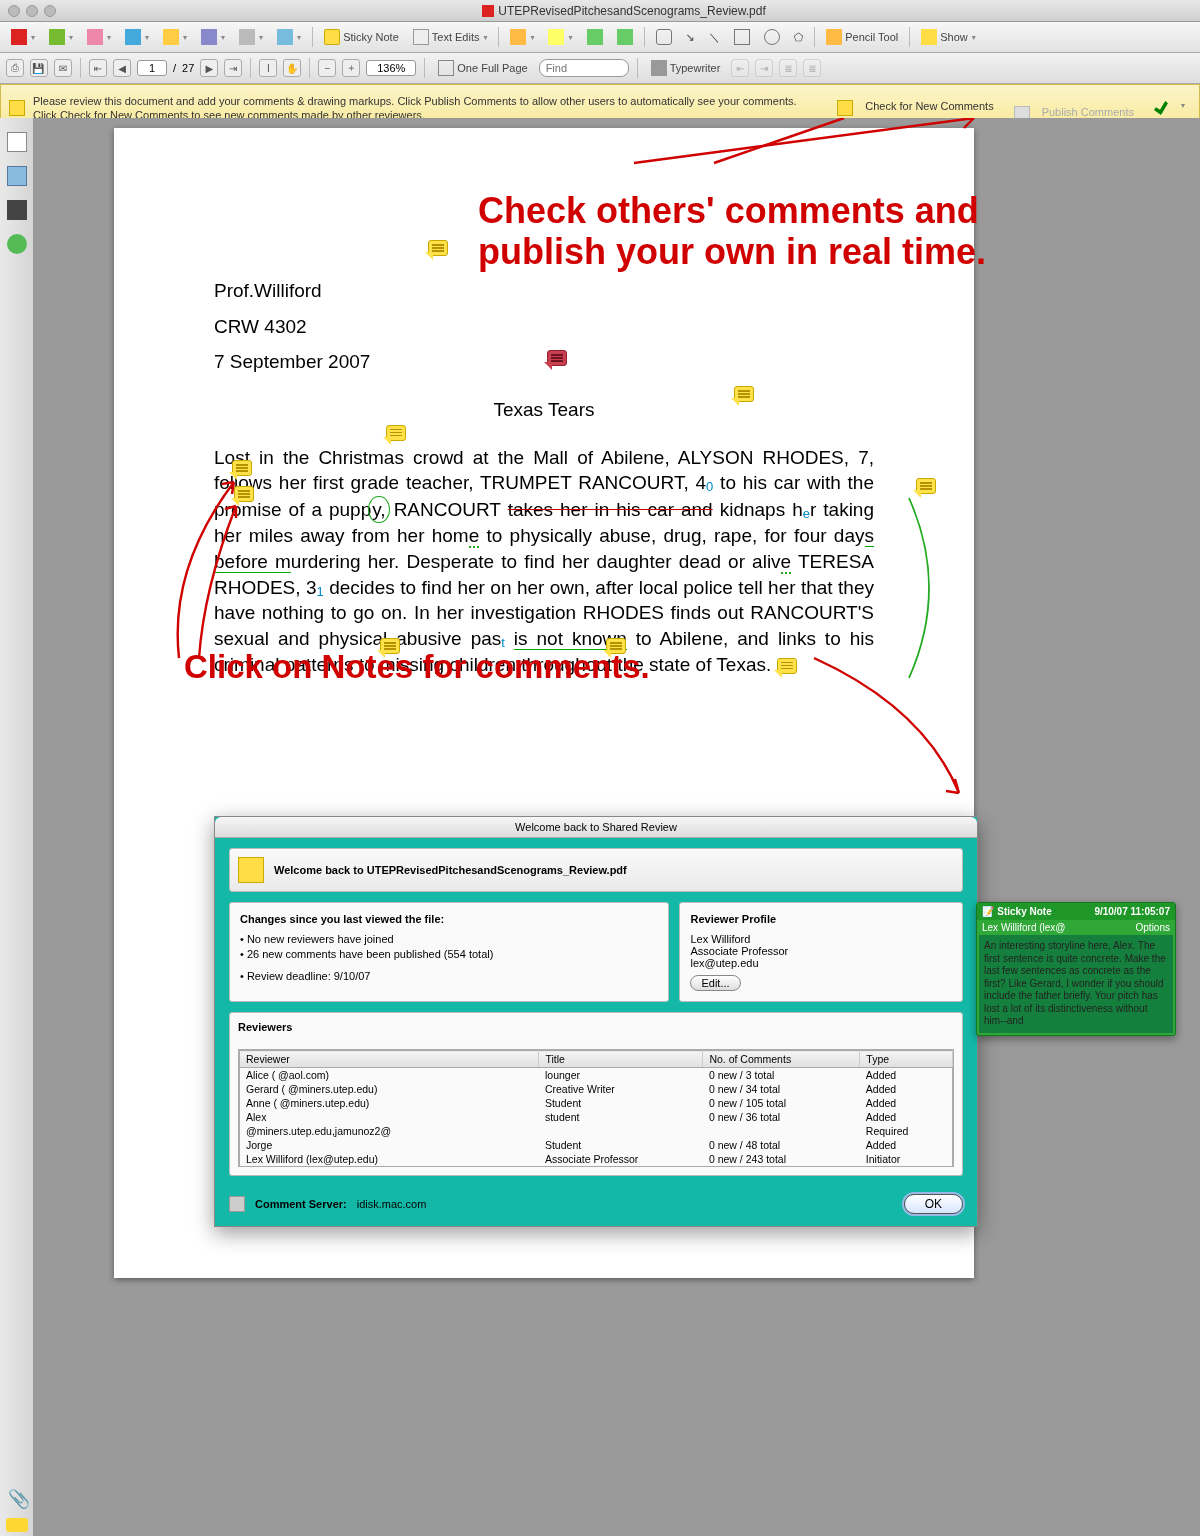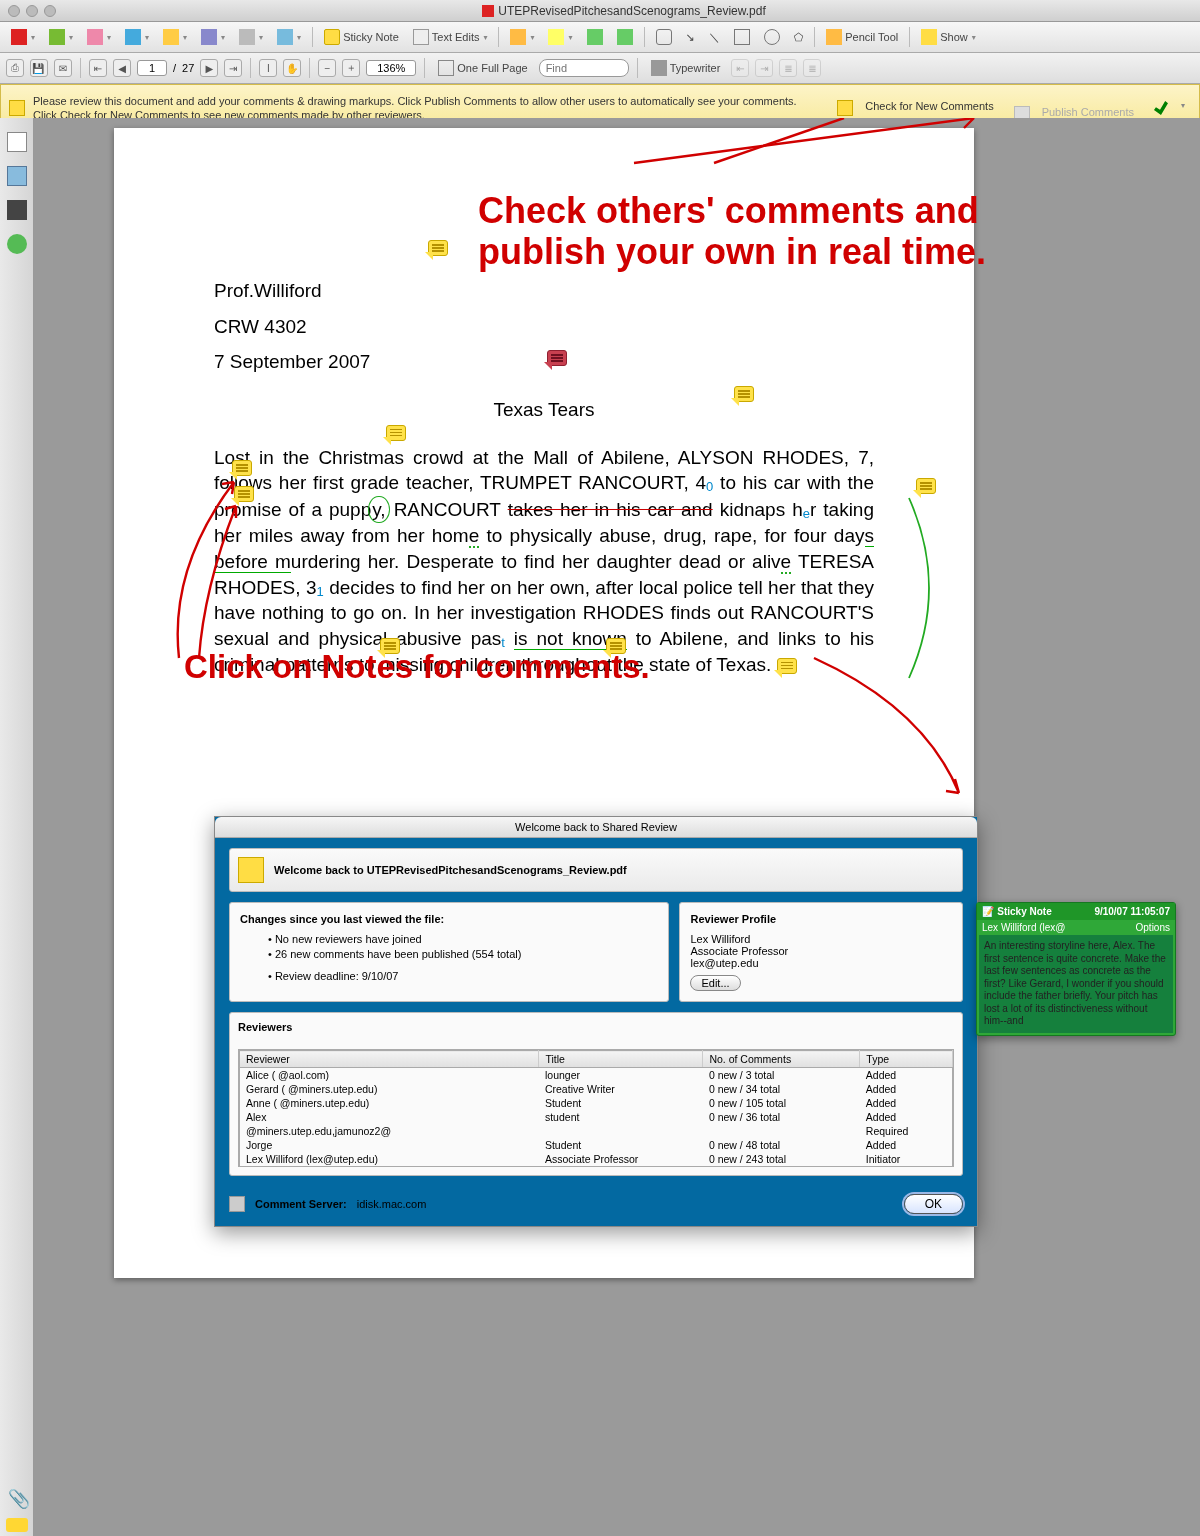--- a/index.html
+++ b/index.html
@@ -40,28 +40,28 @@
 .sticky { position:absolute; width:20px; height:16px; background:#ffe24a; border:1.5px solid #c9a800; border-radius:3px; cursor:pointer; }
 .sticky::before { content:""; position:absolute; left:3px; top:3px; right:3px; height:1.5px; background:#b59200; box-shadow:0 3px 0 #b59200, 0 6px 0 #b59200;}
 .sticky::after { content:""; position:absolute; left:-4px; bottom:-5px; width:0;height:0;border:4px solid transparent; border-top-color:#ffe24a; border-right-color:#ffe24a; }
 .sticky.red { background:#c84050; border-color:#902030;}
 .sticky.red::before{ background:#701020; box-shadow:0 3px 0 #701020,0 6px 0 #701020;}
 .sticky.red::after{ border-top-color:#c84050;border-right-color:#c84050;}
 
 .anno-text { position:absolute; font-family:Arial,sans-serif; font-weight:900; color:#d00000; line-height:1.15; }
 .anno-arrow { position:absolute; pointer-events:none; }
 
-.dialog { position:absolute; left:180px; top:698px; width:764px; background:#0369a1; border:1px solid #888; border-radius:0; box-shadow:0 6px 20px rgba(0,0,0,.4); font-size:11px;}
+.dialog { position:absolute; left:180px; top:698px; width:764px; background:#14b8a6; border:1px solid #888; border-radius:0; box-shadow:0 6px 20px rgba(0,0,0,.4); font-size:11px;}
 .dialog-title { text-align:center; padding:4px; background:linear-gradient(#f6f6f6,#ddd); border-bottom:1px solid #aaa; border-radius:6px 6px 0 0;}
 .dialog-body { padding:10px 14px; }
 .welcome-box { background:linear-gradient(#fafafa,#eaeaea); border:1px solid #bbb; border-radius:3px; padding:8px; display:flex; align-items:center; gap:10px; font-weight:bold; font-size:11px;}
 .panels { display:flex; gap:10px; margin-top:10px; }
 .panel { flex:1; border:1px solid #bbb; border-radius:3px; background:#fafafa; padding:10px; }
 .panel h4 { font-size:11px; margin-bottom:8px; }
-.panel ul { list-style:none; font-size:11px;margin-left:28px; }
+.panel ul { list-style:none; font-size:11px; }
 .panel ul li::before { content:"• "; }
 .panel ul li { margin:3px 0; }
 .edit-btn { margin-top:6px; padding:1px 10px; border:1px solid #888; border-radius:8px; background:linear-gradient(#fff,#ddd); font-size:11px; cursor:pointer;}
 .reviewers { margin-top:10px; border:1px solid #bbb; border-radius:3px; background:#fafafa; padding:8px;}
 .reviewers h4 { font-size:11px; margin-bottom:16px;}
 .rev-table { width:100%; border:1px solid #aaa; font-size:10.5px; border-collapse:collapse; max-height:110px; }
 .rev-table th { text-align:left; background:linear-gradient(#f4f4f4,#e0e0e0); border-bottom:1px solid #aaa; padding:2px 6px; font-weight:normal; border-right:1px solid #ccc;}
 .rev-table td { padding:1px 6px; }
 .rev-scroll { max-height:118px; overflow-y:auto; border:1px solid #aaa;}
 .dialog-foot { padding:8px 14px 12px; display:flex; align-items:center; gap:10px;}

